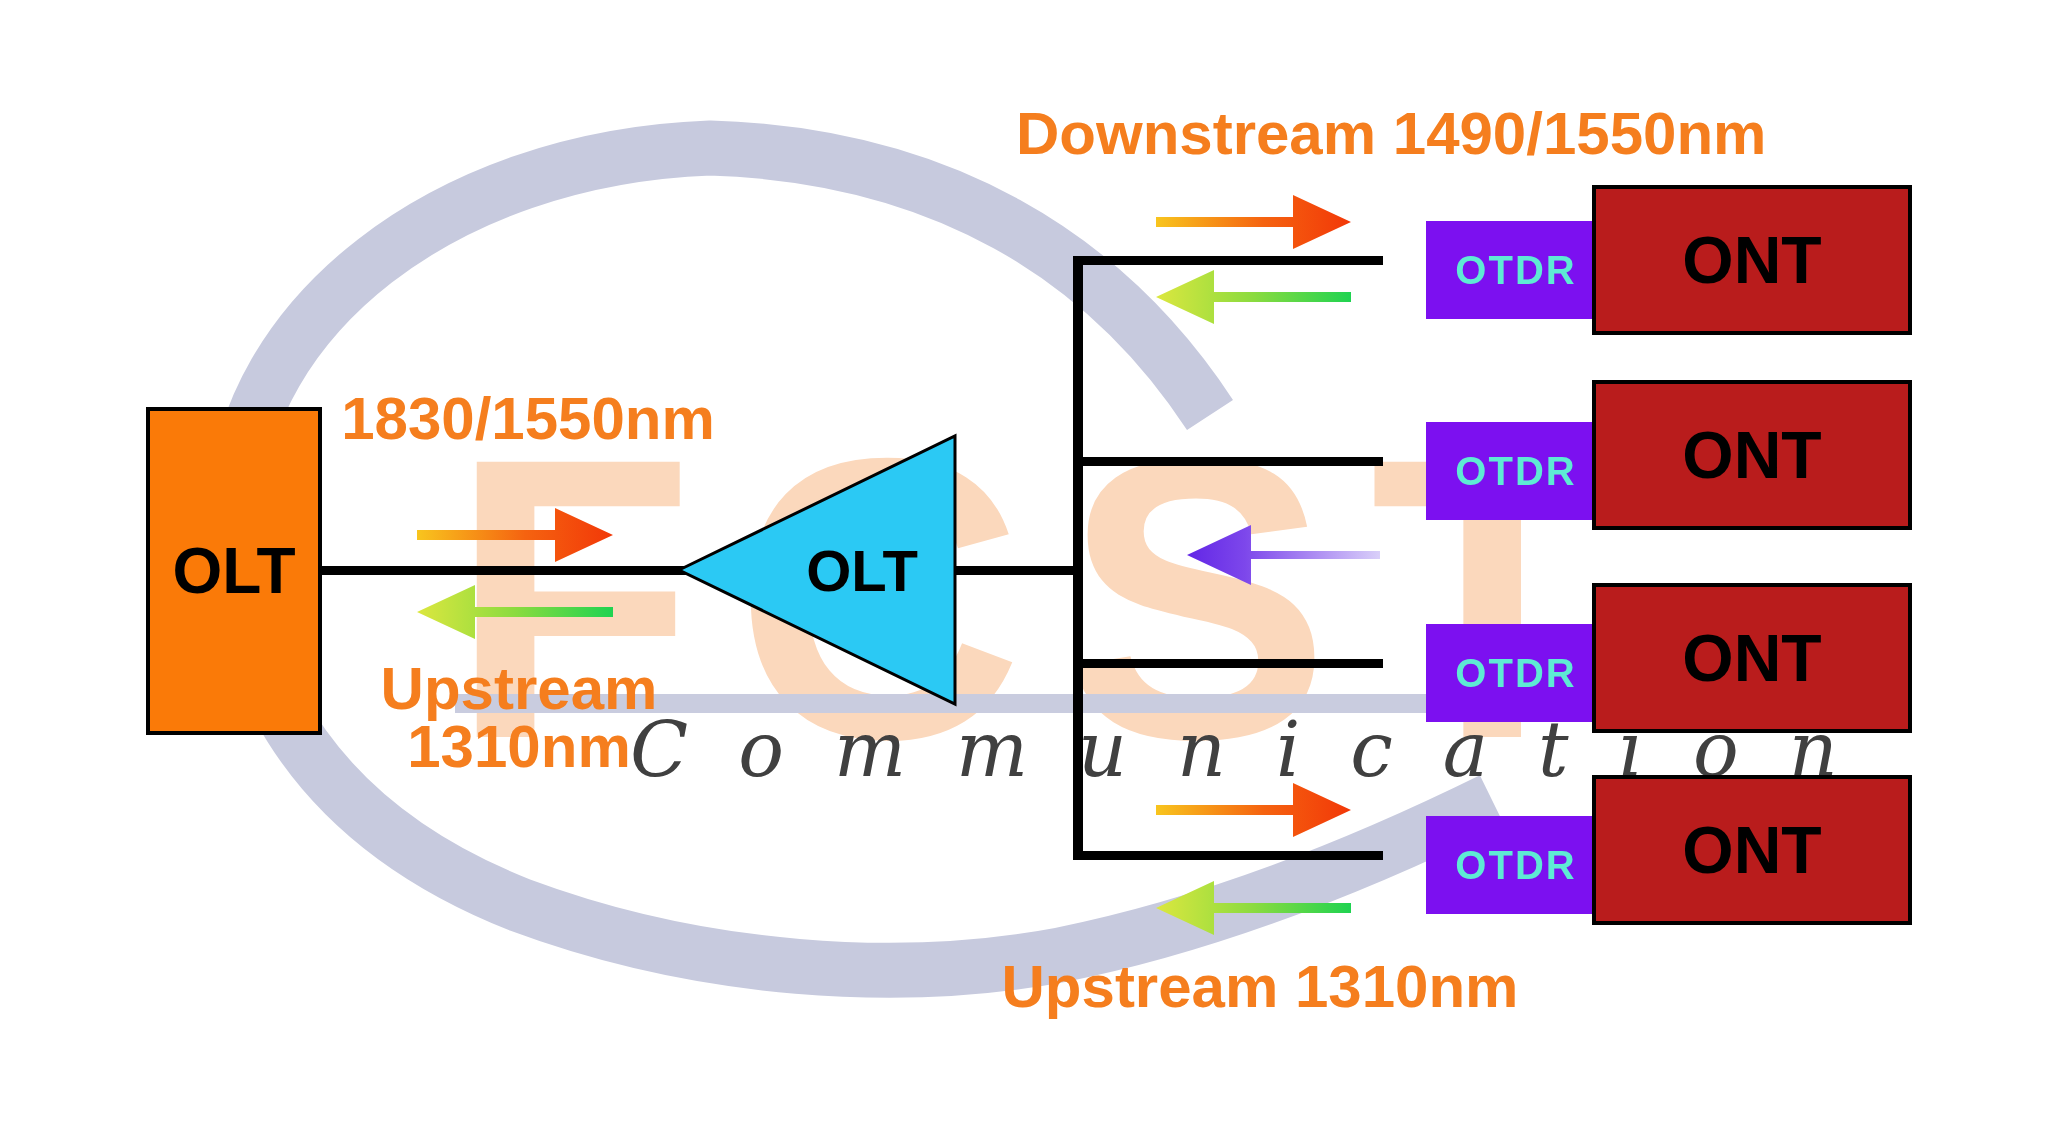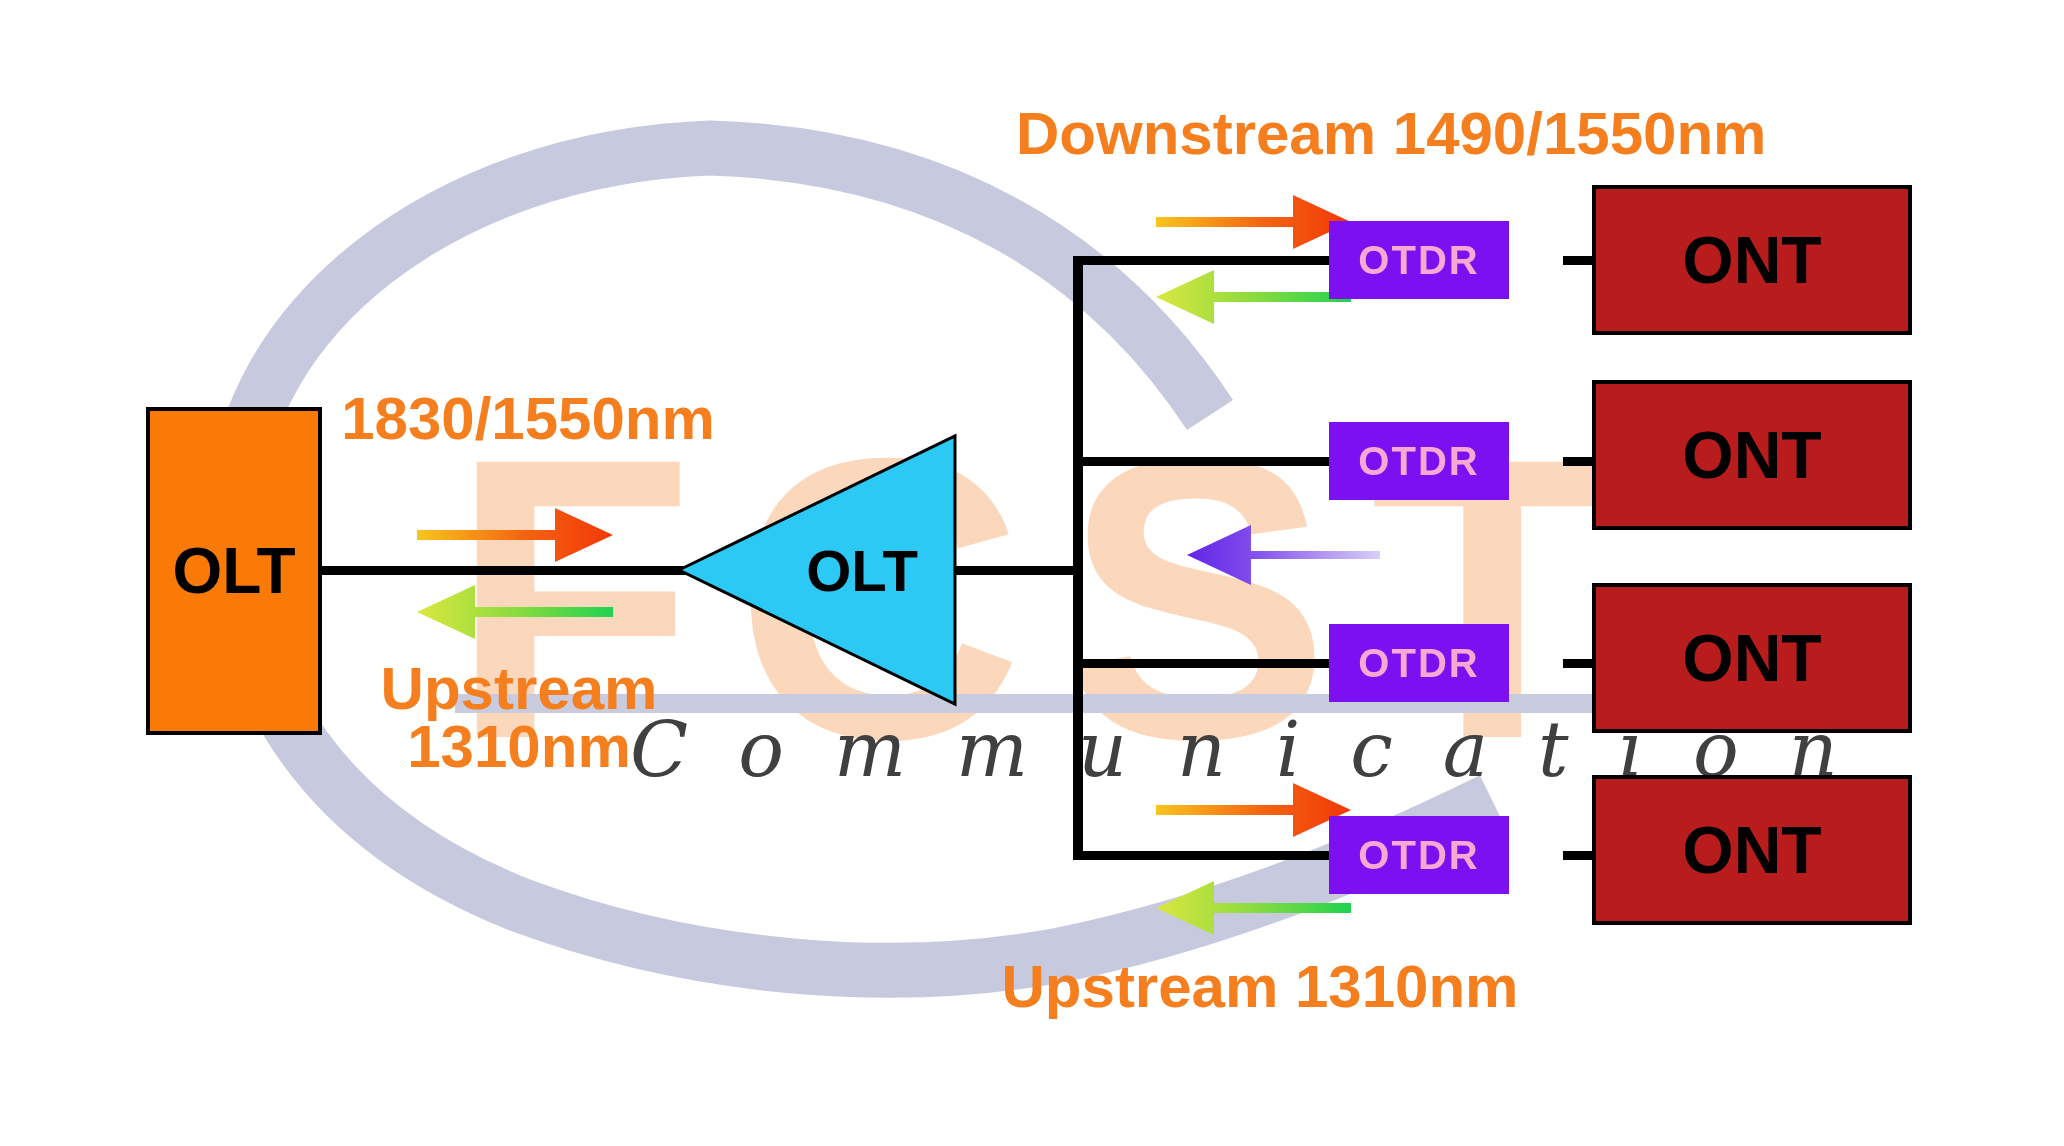--- a/index.html
+++ b/index.html
@@ -35,22 +35,22 @@
     left:146px;top:407px;width:176px;height:328px;
     background:#FA7A08;border:4px solid #000;box-sizing:border-box;
     font-size:64px;font-weight:bold;color:#000;
   }
   #splitter-label{
     position:absolute;left:772px;top:541px;width:180px;height:58px;z-index:4;
     display:flex;align-items:center;justify-content:center;
     font-size:58px;font-weight:bold;color:#000;
   }
   .otdr{
-    left:1329px;width:180px;height:78px;
-    background:#7C10F0;color:#f9a8d4;
+    left:1426px;width:180px;height:98px;
+    background:#7C10F0;color:#5eead4;
     font-size:40px;font-weight:bold;letter-spacing:2px;
   }
   .otdr.r1{top:221px;} .otdr.r2{top:422px;} .otdr.r3{top:624px;} .otdr.r4{top:816px;}
   .ont{
     left:1592px;width:320px;height:150px;
     background:#b91c1c;border:4px solid #000;box-sizing:border-box;
     font-size:66px;font-weight:bold;color:#000;
   }
   .ont.r1{top:185px;} .ont.r2{top:380px;} .ont.r3{top:583px;} .ont.r4{top:775px;}
   

